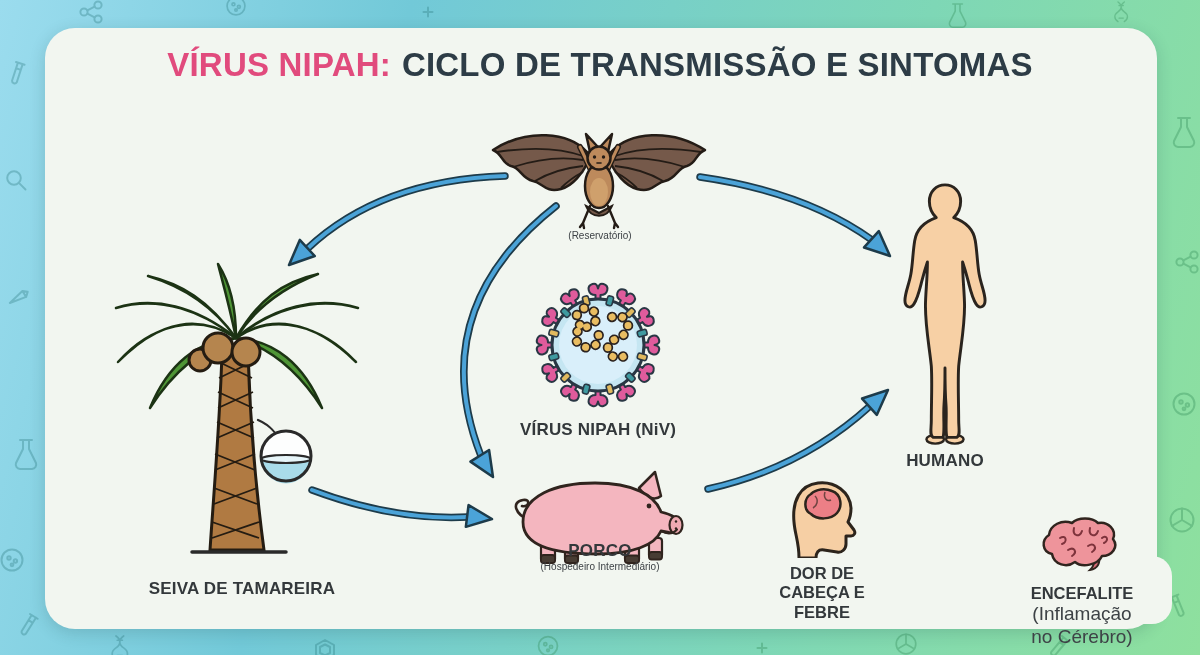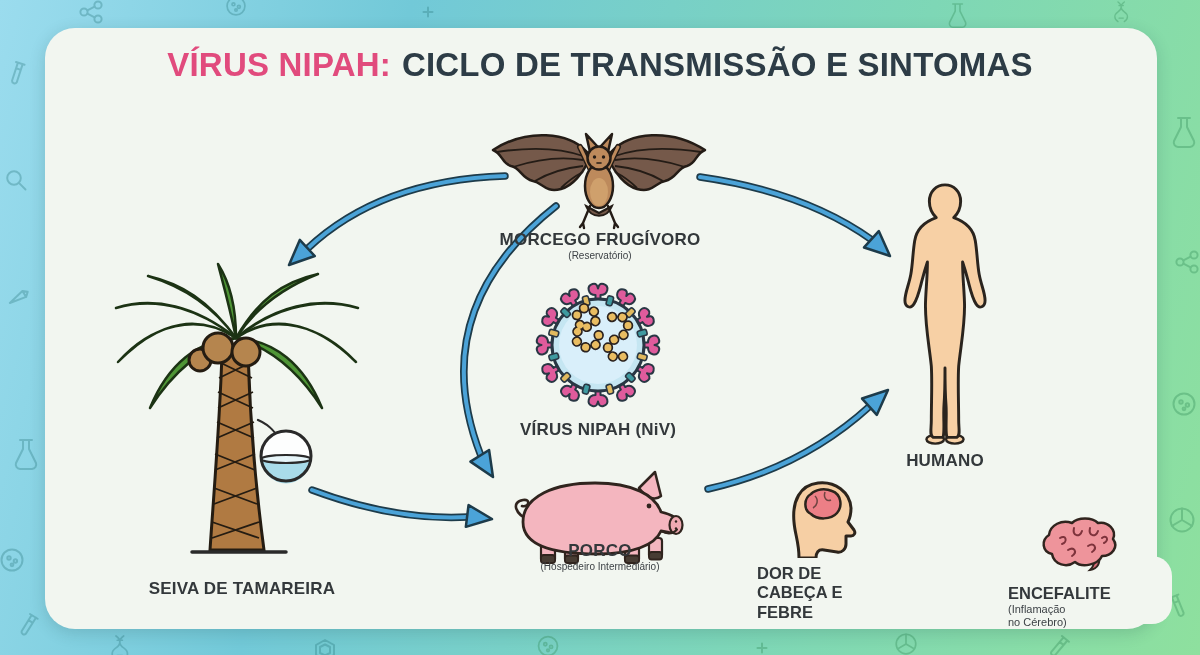--- a/index.html
+++ b/index.html
@@ -16,24 +16,24 @@
   .title{position:absolute;left:0;top:46px;width:1200px;text-align:center;font-size:33px;font-weight:800;letter-spacing:.2px;color:#2d3c46;white-space:nowrap;}
   .title .hl{color:#e14b7d;margin-right:11px;margin-top:32px;}
   .lbl{position:absolute;text-align:center;font-weight:bold;font-size:17px;color:#33383b;letter-spacing:.2px;line-height:1.2;}
   .sub{font-weight:normal;font-size:10px;color:#3d4246;letter-spacing:0;}
   .pre{white-space:pre-line;}
   svg.art{position:absolute;overflow:visible;}
   .arrows{position:absolute;left:0;top:0;pointer-events:none;}
   .a-dark{fill:none;stroke:#1d3b4a;stroke-width:7.5;stroke-linecap:round;}
   .a-blue{fill:none;stroke:#4ba3d8;stroke-width:4;stroke-linecap:round;}
   .a-head{fill:#4ba3d8;stroke:#1d3b4a;stroke-width:2.5;stroke-linejoin:round;}
-  .sym{position:absolute;}
+  .sym{position:absolute;text-align:center;}
   .sym .ic{display:block;margin:0 auto;}
   .sym-title{font-weight:bold;font-size:16.5px;color:#33383b;line-height:1.18;margin-top:6px;}
-  .sym-sub{font-weight:normal;font-size:11px;color:#3d4246;line-height:1.18;}
+  .sym-sub{font-weight:normal;font-size:19px;color:#3d4246;line-height:1.18;}
 </style>
 </head>
 <body>
 
 <div class="stage">
 
   <svg class="doodles" width="1200" height="655">
     <defs>
       <path id="df" d="M6,0 h12 M9,0 v9 L2,23 a4.5,4.5 0 0 0 4,6 h12 a4.5,4.5 0 0 0 4,-6 L15,9 V0"></path>
       <path id="dt" d="M0,0 h9 M2,0 v19 a2.6,2.6 0 0 0 5,0 V0 M2,6 h5"></path>
@@ -135,21 +135,20 @@
     <path d="M124,44 C128,36 131,29 135,21" fill="none" stroke="#bd8a5c" stroke-width="3" stroke-linecap="round"></path>
     <ellipse cx="116" cy="60" rx="14" ry="22" fill="#bd8a5c" stroke="#241c16" stroke-width="2.5"></ellipse>
     <ellipse cx="116" cy="66" rx="9" ry="14" fill="#cfa06c"></ellipse>
     <path d="M107,26 L103,8 L114,20 Z M125,26 L129,8 L118,20 Z" fill="#bd8a5c" stroke="#241c16" stroke-width="2.5" stroke-linejoin="round"></path>
     <circle cx="116" cy="32" r="11.5" fill="#bd8a5c" stroke="#241c16" stroke-width="2.5"></circle>
     <circle cx="111.5" cy="31" r="1.7" fill="#241c16"></circle>
       <circle cx="120.5" cy="31" r="1.7" fill="#241c16"></circle>
     <path d="M114,37 h4" stroke="#241c16" stroke-width="1.6" stroke-linecap="round"></path>
   </svg>
   <div class="lbl" style="left:450px;top:230px;width:300px">
-    <div>MORCEGO FRUGÍVORO</div>
     <div class="sub">(Reservatório)</div>
   </div>
 
   <svg class="art" style="left:528px;top:275px" width="140" height="140" viewBox="0 0 140 140">
     <defs>
       <path id="vspike" d="M-2.5,-43 L-2.5,-50 C-10,-50 -12,-59 -5.5,-61 C-1.5,-62.2 -0.6,-59 0,-56.5 C0.6,-59 1.5,-62.2 5.5,-61 C12,-59 10,-50 2.5,-50 L2.5,-43 Z"></path>
       <rect id="vstud" x="-3" y="-50.5" width="6" height="9.5" rx="2"></rect>
     </defs>
     <g transform="translate(70,70)">
       <g fill="#df5b9c" stroke="#293744" stroke-width="2" stroke-linejoin="round">

